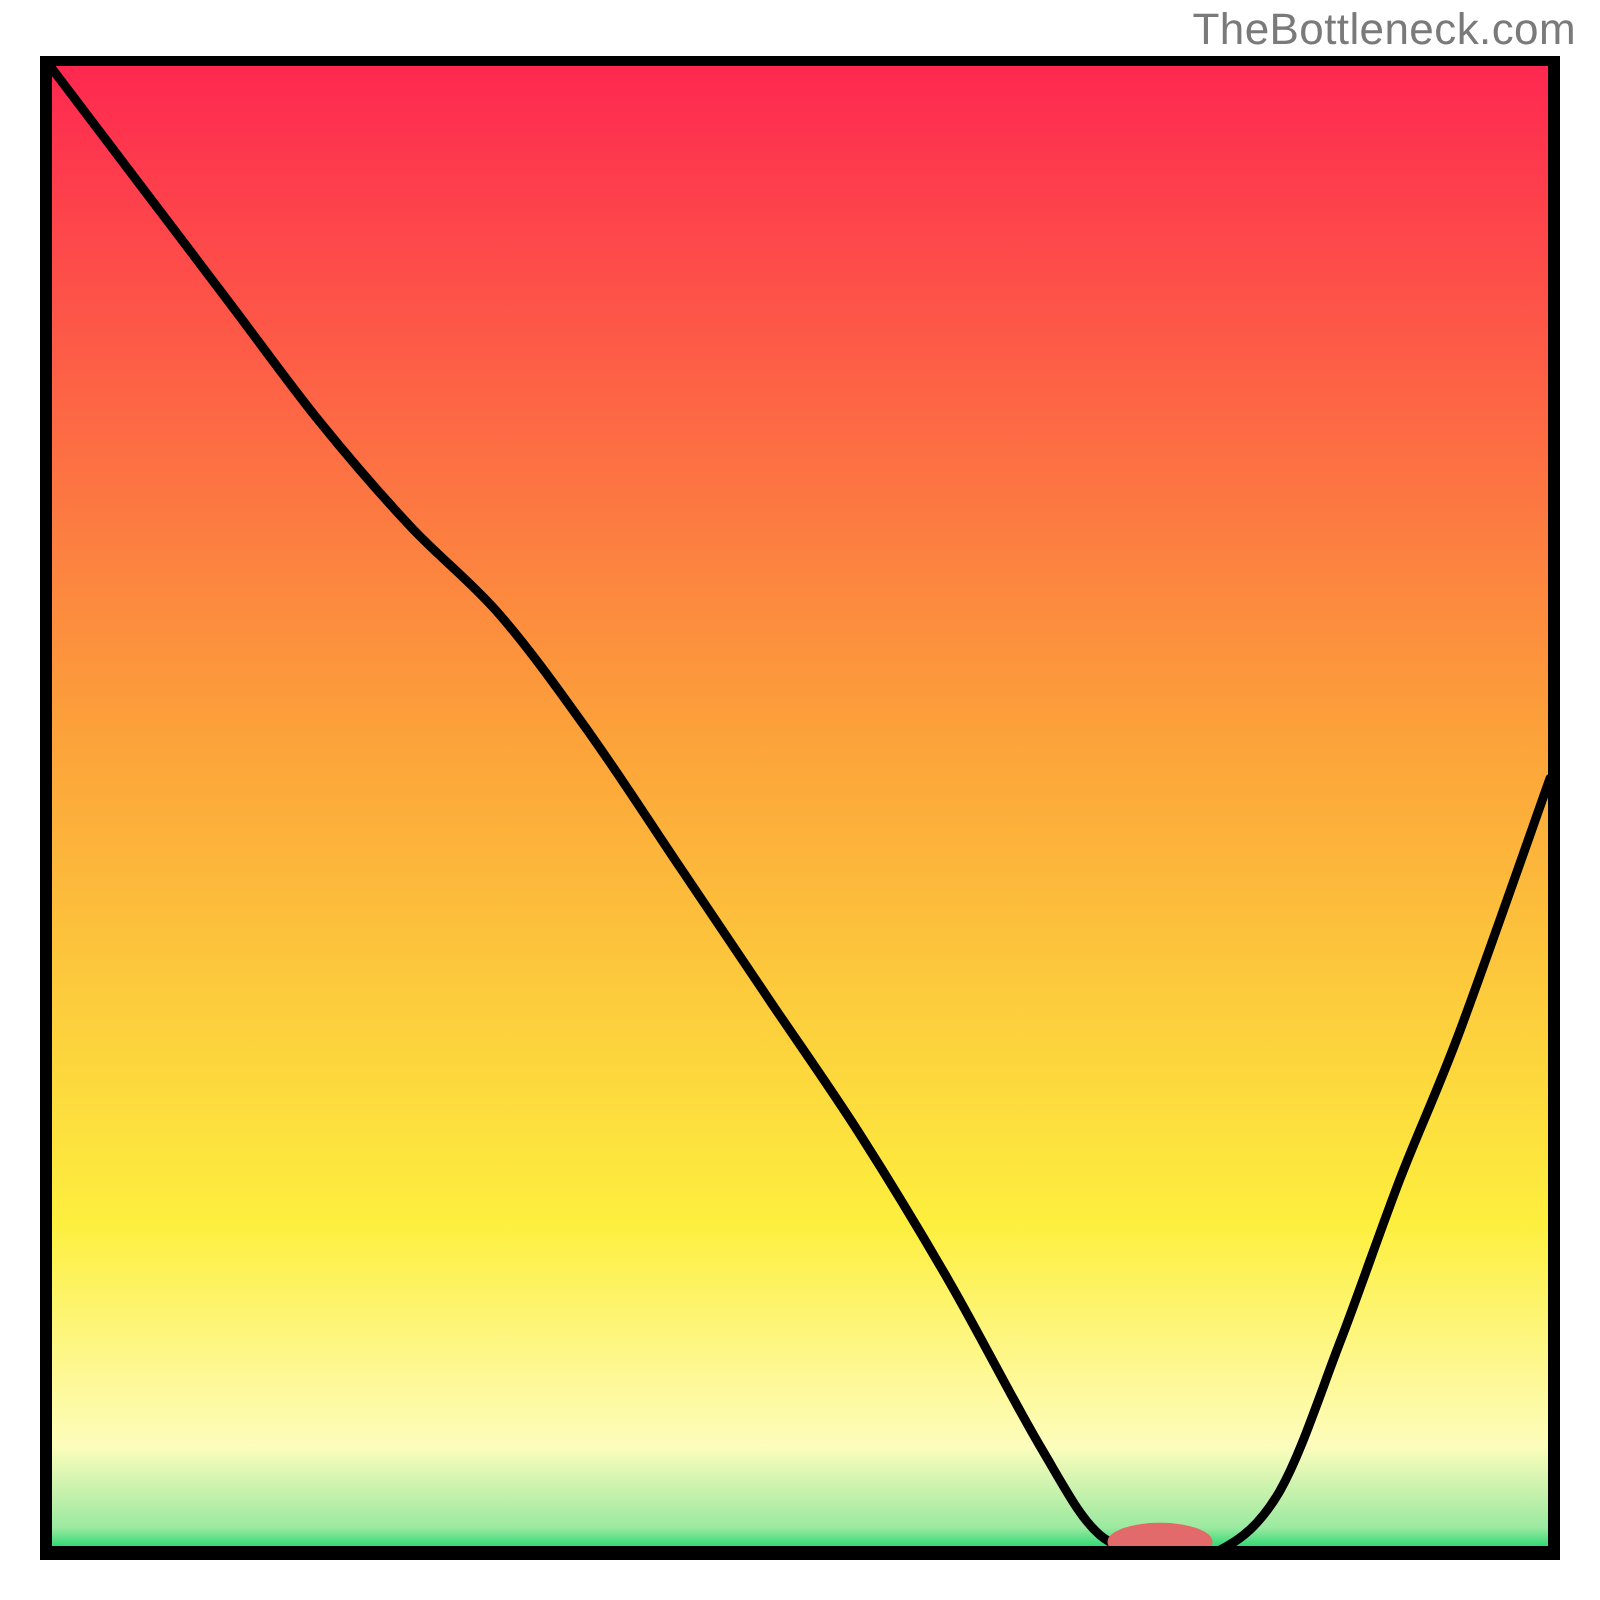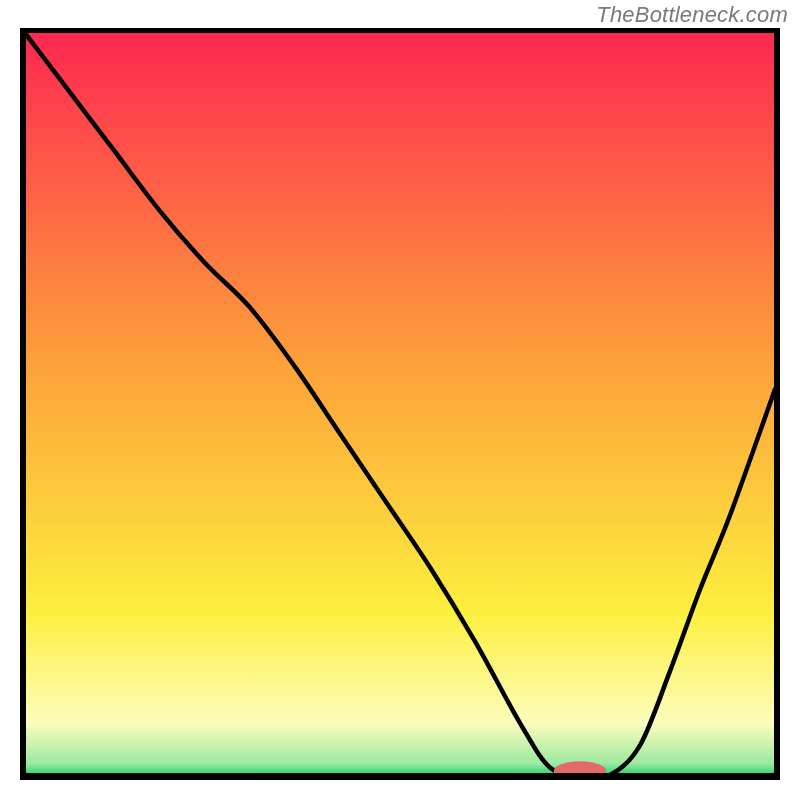--- a/index.html
+++ b/index.html
@@ -19,21 +19,20 @@
   .watermark {
     position: absolute;
     top: 2px;
     right: 12px;
     color: #7a7a7a;
     font-size: 22px;
     font-weight: 500;
     letter-spacing: 0.2px;
     z-index: 10;
     user-select: none;
-    font-style: italic;
   }
   .frame {
     position: absolute;
     left: 20px;
     top: 28px;
     width: 760px;
     height: 752px;
     box-sizing: border-box;
     border: 6px solid #000;
     border-top-width: 5px;

